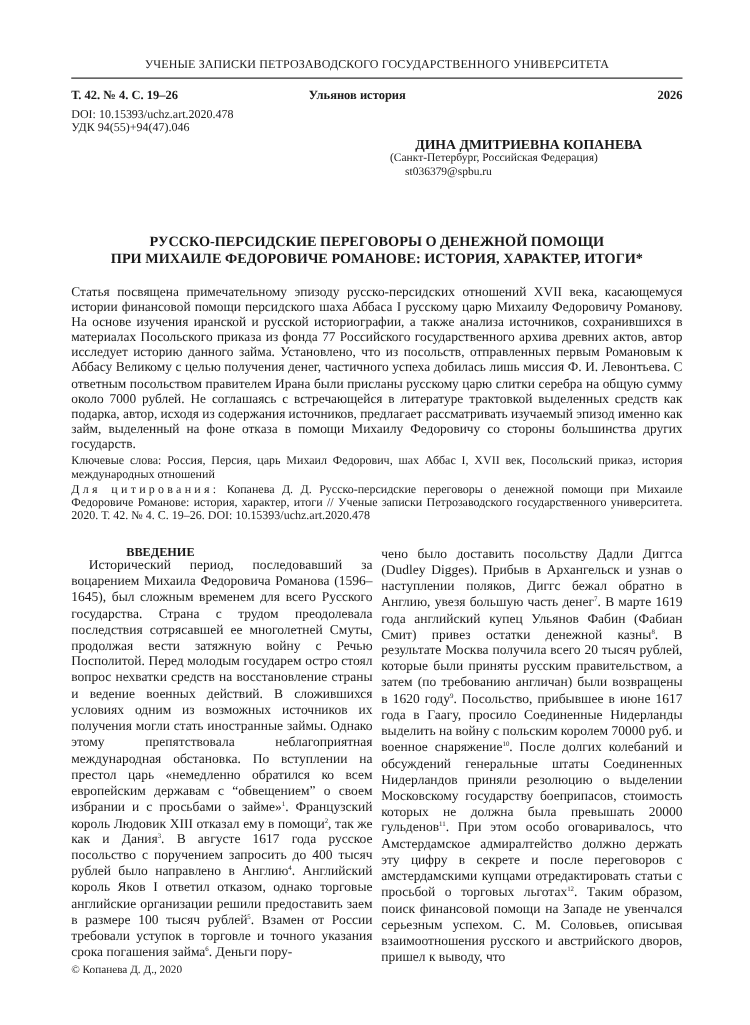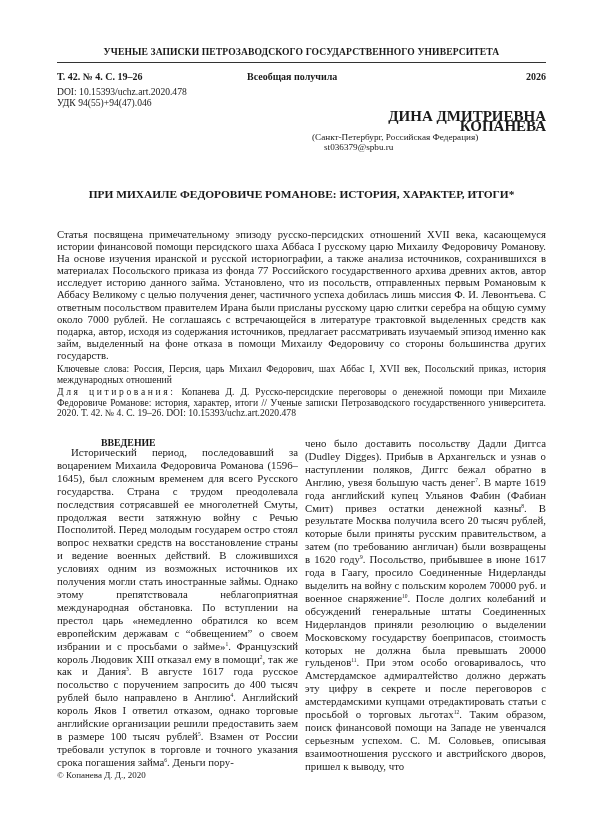--- a/index.html
+++ b/index.html
@@ -4,30 +4,30 @@
   <style>
     html, body { margin: 0; padding: 0; background: #ffffff; }
     body {
       width: 600px; height: 820px; position: relative; overflow: hidden;
       font-family: "Liberation Serif", "DejaVu Serif", serif;
       color: #1a1a1a;
     }
     .abs { position: absolute; }
     .journal-header {
       left: 57px; top: 46px; width: 489px; text-align: center;
-      font-weight: bold; font-size: 9.6px; letter-spacing: 0.1px;
+      font-weight: normal; font-size: 9.6px; letter-spacing: 0.1px;
     }
     .rule { left: 57px; top: 62px; width: 489px; height: 0; border-top: 1px solid #333; }
     .meta-row { left: 57px; top: 71px; width: 489px; font-size: 10px; font-weight: bold; }
     .meta-row .vol { position: absolute; left: 0; }
     .meta-row .section { position: absolute; left: 190px; }
     .meta-row .year { position: absolute; right: 0; }
     .ids { left: 57px; top: 86px; font-size: 9.6px; line-height: 11px; }
     .author { left: 300px; top: 111px; width: 246px; font-size: 9.2px; line-height: 10.4px; }
-    .author .name { text-align: right; font-weight: bold; font-size: 15px; margin-bottom: 0px; }
+    .author .name { text-align: center; font-weight: bold; font-size: 11px; margin-bottom: 0px; }
     .author .aff { margin-left: 12px; text-align: justify; }
     .author .email { margin-left: 24px; }
     .title {
       left: 57px; top: 188px; width: 489px; text-align: center;
       font-weight: bold; font-size: 11.4px; line-height: 13px;
     }
     .abstract {
       left: 57px; top: 228px; width: 489px; font-size: 10.7px; line-height: 12.1px;
       text-align: justify; hyphens: auto;
     }
@@ -48,36 +48,37 @@
     .copyright { left: 57px; top: 770px; font-size: 9px; }
   </style>
 </head>
 <body>
 
 <div class="abs journal-header">УЧЕНЫЕ ЗАПИСКИ ПЕТРОЗАВОДСКОГО ГОСУДАРСТВЕННОГО УНИВЕРСИТЕТА</div>
 <div class="abs rule"></div>
 
 <div class="abs meta-row">
   <span class="vol">Т. 42. № 4. С. 19–26</span>
-  <span class="section">Всеобщая получила</span>
+  <span class="section">Ульянов история</span>
   <span class="year">2026</span>
 </div>
 
 <div class="abs ids">
   <div>DOI: 10.15393/uchz.art.2020.478</div>
   <div>УДК 94(55)+94(47).046</div>
 </div>
 
 <div class="abs author">
   <div class="name">ДИНА ДМИТРИЕВНА КОПАНЕВА</div>
   <div class="aff">(Санкт-Петербург, Российская Федерация)</div>
   <div class="email">st036379@spbu.ru</div>
 </div>
 
 <div class="abs title">
+  <div>РУССКО-ПЕРСИДСКИЕ ПЕРЕГОВОРЫ О ДЕНЕЖНОЙ ПОМОЩИ</div>
   <div>ПРИ МИХАИЛЕ ФЕДОРОВИЧЕ РОМАНОВЕ: ИСТОРИЯ, ХАРАКТЕР, ИТОГИ*</div>
 </div>
 
 <div class="abs abstract">Статья посвящена примечательному эпизоду русско-персидских отношений XVII века, касающемуся истории финансовой помощи персидского шаха Аббаса I русскому царю Михаилу Федоровичу Романову. На основе изучения иранской и русской историографии, а также анализа источников, сохранившихся в материалах Посольского приказа из фонда 77 Российского государственного архива древних актов, автор исследует историю данного займа. Установлено, что из посольств, отправленных первым Романовым к Аббасу Великому с целью получения денег, частичного успеха добилась лишь миссия Ф. И. Левонтьева. С ответным посольством правителем Ирана были присланы русскому царю слитки серебра на общую сумму около 7000 рублей. Не соглашаясь с встречающейся в литературе трактовкой выделенных средств как подарка, автор, исходя из содержания источников, предлагает рассматривать изучаемый эпизод именно как займ, выделенный на фоне отказа в помощи Михаилу Федоровичу со стороны большинства других государств.</div>
 
 <div class="abs keywords">Ключевые слова: Россия, Персия, царь Михаил Федорович, шах Аббас I, XVII век, Посольский приказ, история международных отношений</div>
 
 <div class="abs citation">
   <span class="lbl">Для цитирования:</span>
   <span>Копанева Д. Д. Русско-персидские переговоры о денежной помощи при Михаиле Федоровиче Романове: история, характер, итоги // Ученые записки Петрозаводского государственного университета. 2020. Т. 42. № 4. С. 19–26. DOI: 10.15393/uchz.art.2020.478</span>

